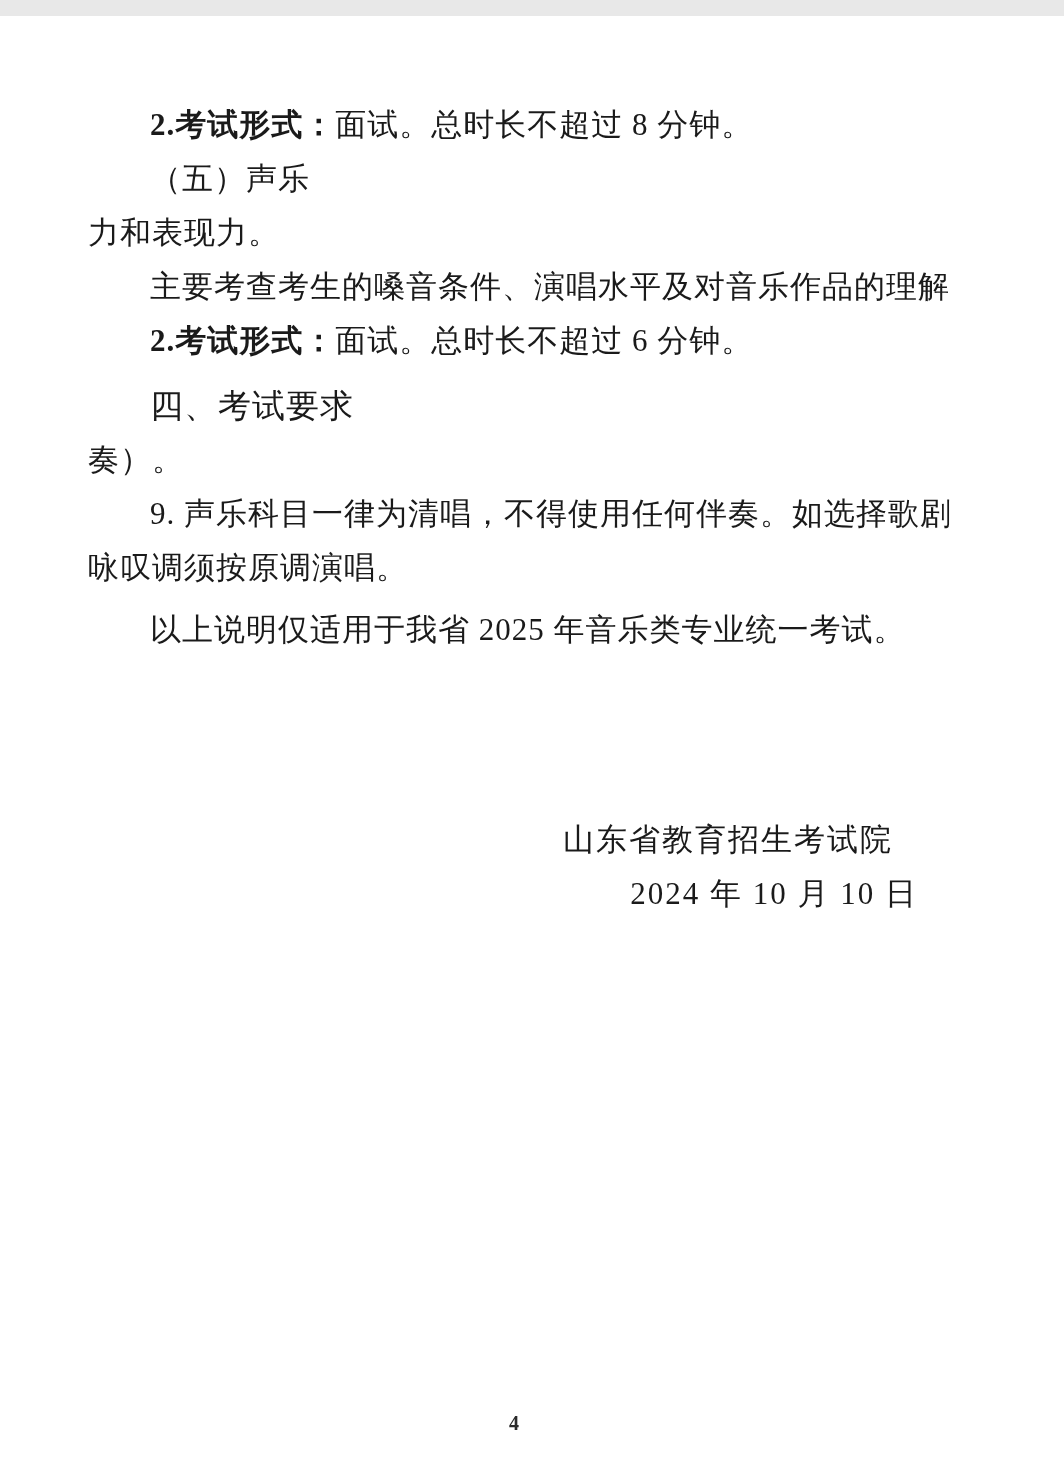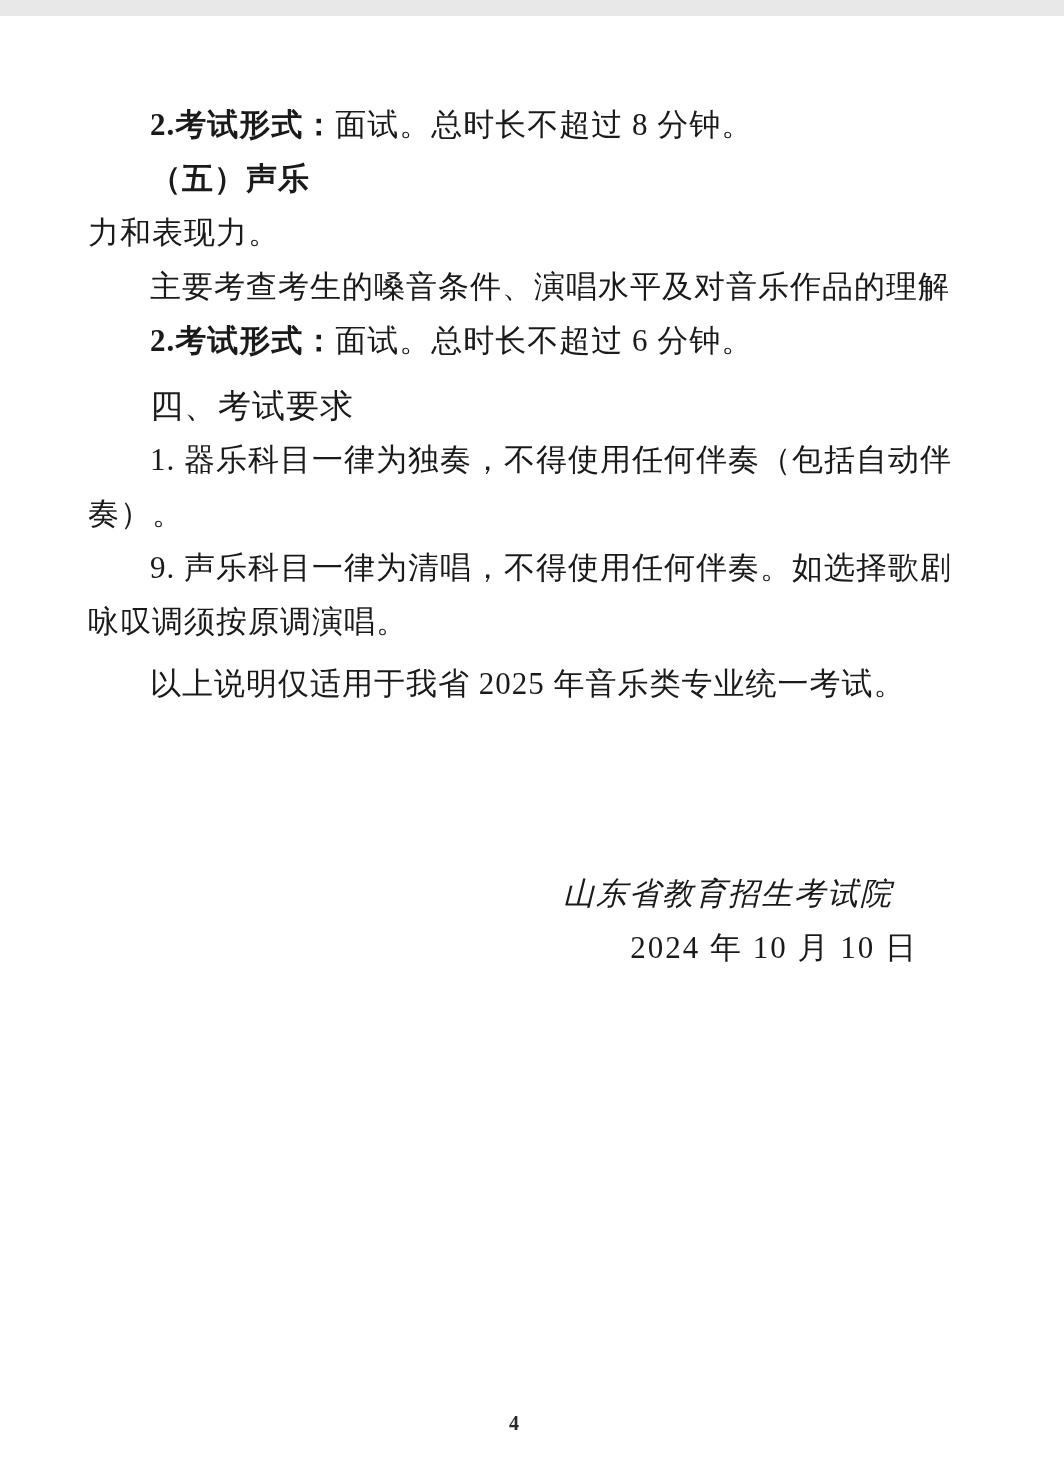--- a/index.html
+++ b/index.html
@@ -32,35 +32,34 @@
   .bold-label {
     font-weight: bold;
   }
   .line.heading {
     font-family: "Liberation Sans", "DejaVu Sans", sans-serif;
     font-weight: normal;
     font-size: 33px;
     margin-top: 11px;
   }
   .line.subheading .bold-label {
-    font-weight: bold;
+    font-weight: normal;
   }
   .line.pre-space {
     margin-top: 8px;
   }
   .signature {
     margin-top: 156px;
     text-align: right;
   }
   .signature .line {
     letter-spacing: 2px;
   }
   .sig-org {
     padding-right: 47px;
-    font-style: italic;
   }
   .sig-date {
     padding-right: 22px;
   }
   .page-number {
     position: absolute;
     left: 88px;
     right: 124px;
     bottom: 42px;
     text-align: center;
@@ -95,23 +94,20 @@
     </div>
 
     <div class="line indent">
       <span class="bold-label">2.考试形式：</span><span>面试。总时长不超过 6 分钟。</span>
     </div>
 
     <div class="line indent heading">
       <span>四、考试要求</span>
     </div>
 
-    <div class="line indent">
-      <span>1. 器乐科目一律为独奏，不得使用任何伴奏（包括自动伴</span>
-    </div>
 
     <div class="line">
       <span>奏）。</span>
     </div>
 
     <div class="line indent">
       <span>9. 声乐科目一律为清唱，不得使用任何伴奏。如选择歌剧</span>
     </div>
 
     <div class="line">

